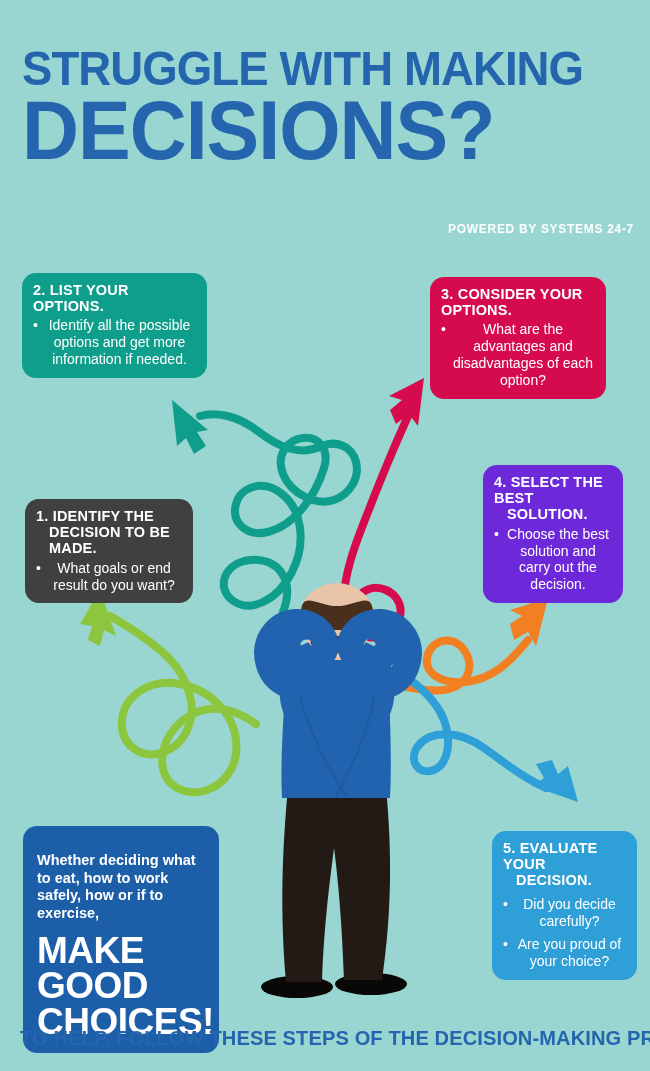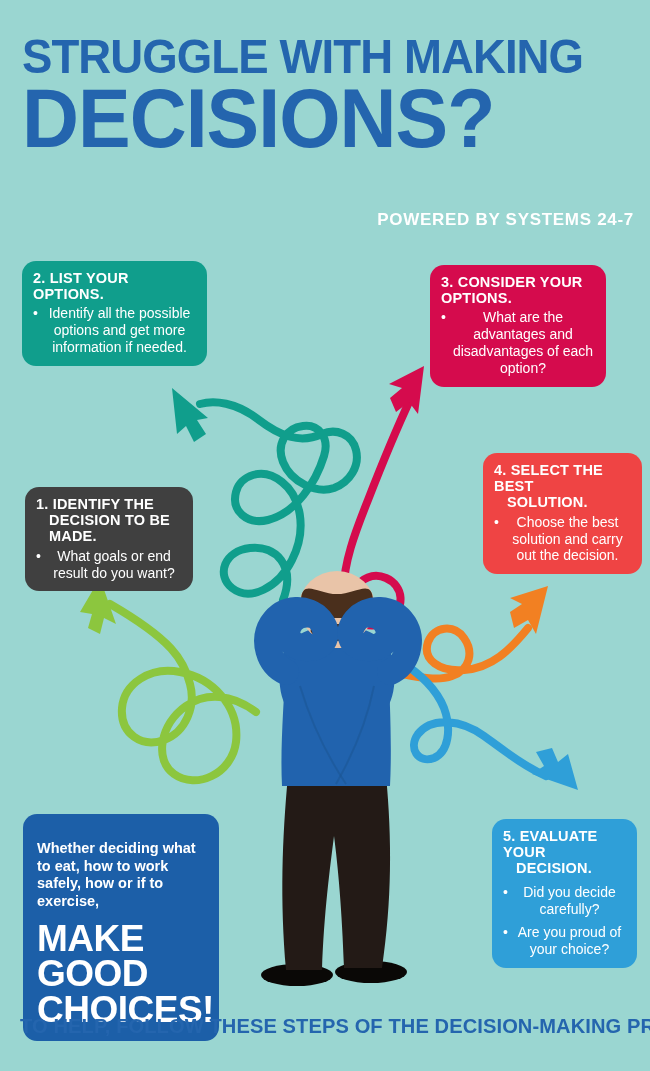--- a/index.html
+++ b/index.html
@@ -3,21 +3,21 @@
 <meta charset="utf-8">
 <style>
   * { margin:0; padding:0; box-sizing:border-box; }
   html,body { width:650px; height:1071px; }
   body {
     position:relative;
     background:#9ad6d1;
     font-family:"Liberation Sans", sans-serif;
     overflow:hidden;
   }
-  #poster { position:absolute; inset:0; }
+  #poster { position:absolute; inset:0;margin-top:12px; }
 
   
   .headline {
     position:absolute;
     left:22px; top:34px; width:610px;
     color:#2465ae;
     font-family:"Liberation Sans Narrow","Liberation Sans",sans-serif;
     font-weight:bold;
     letter-spacing:-1px;
     line-height:0.9;
@@ -34,21 +34,21 @@
     font-size:83px;
     transform:scaleX(0.95);
     transform-origin:left center;
     white-space:nowrap;
     margin-top:4px;
   }
   .powered {
     position:absolute;
     right:16px; top:210px;
     color:#ffffff;
-    font-size:17px;
+    font-size:12px;
     font-weight:bold;
     letter-spacing:0.7px;
     white-space:nowrap;
   }
 
   
   .footer {
     position:absolute;
     left:20px; top:1014px; width:620px;
     color:#2465ae;
@@ -82,21 +82,21 @@
     font-size:14px;
     line-height:1.2;
     margin-top:3px;
   }
   .card .bullet .dot { width:9px; flex:0 0 9px; }
   .card .bullet .txt { flex:1 1 auto;text-align:center; }
 
   #card1 { left:25px;  top:487px; width:168px; background:#404040; }
   #card2 { left:22px;  top:261px; width:185px; background:#109e8c; }
   #card3 { left:430px; top:265px; width:176px; background:#d50b4d; }
-  #card4 { left:483px; top:453px; width:159px; background:#ef4444; }
+  #card4 { left:483px; top:453px; width:140px; background:#6d28d9; }
   #card5 { left:492px; top:819px; width:145px; background:#2f9fd8; }
 
   #card2 .title, #card3 .title { margin-bottom:2px; }
   #card5 .bullet { margin-top:7px; }
 
   
   #quote {
     position:absolute;
     left:23px; top:814px; width:196px;
     background:#1c5fa8;

